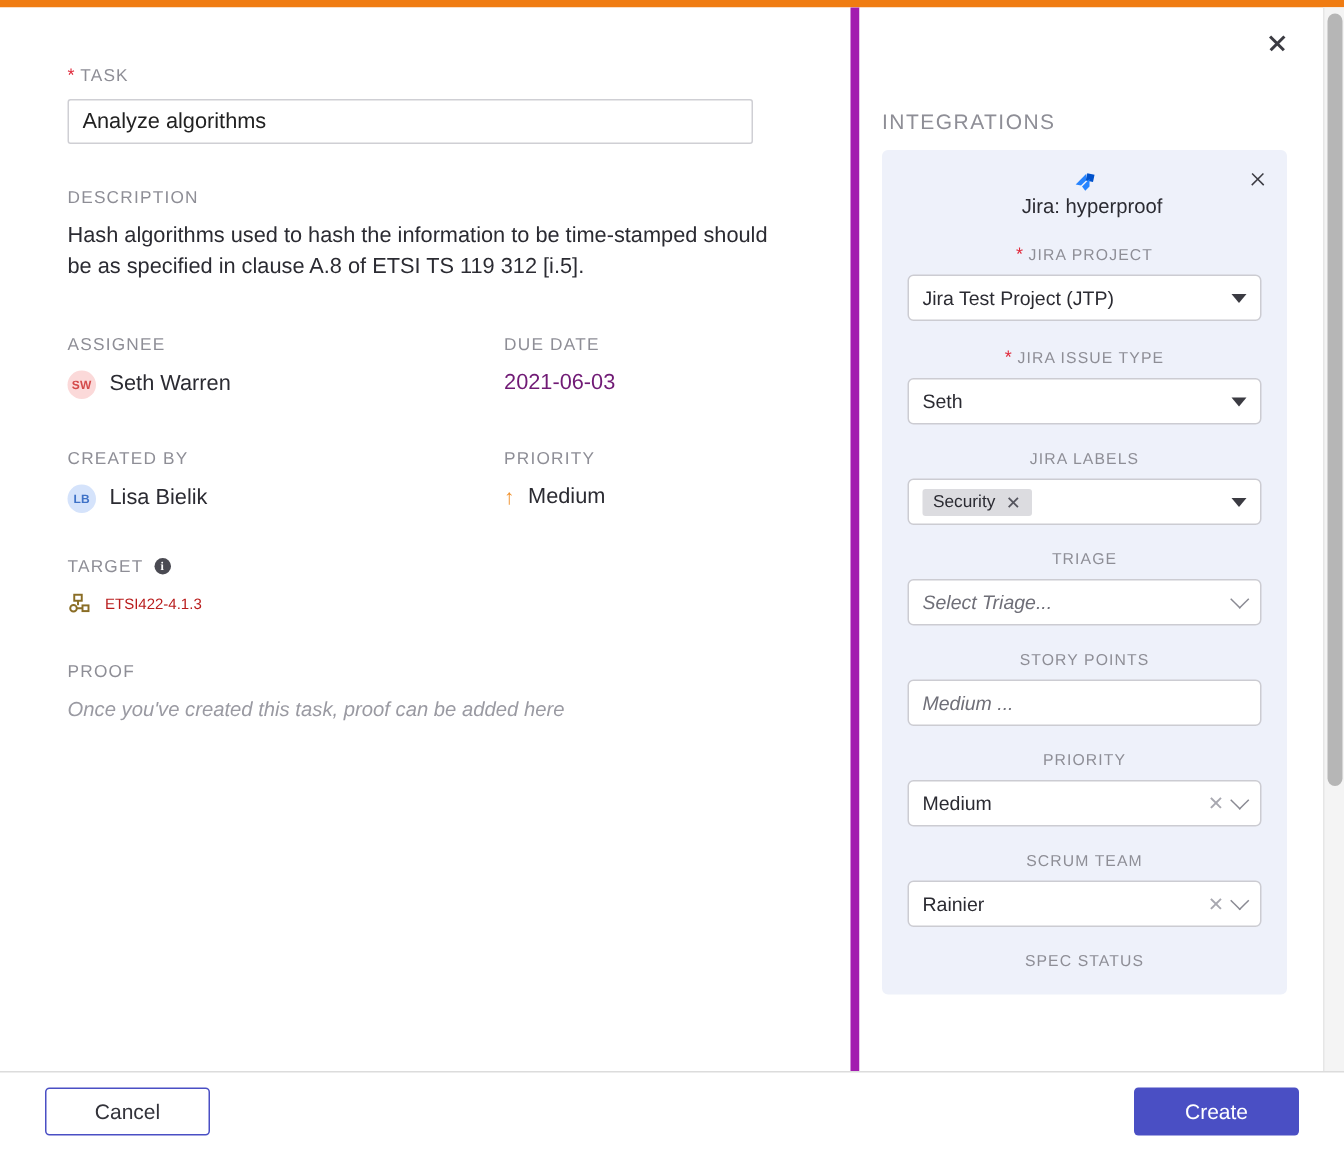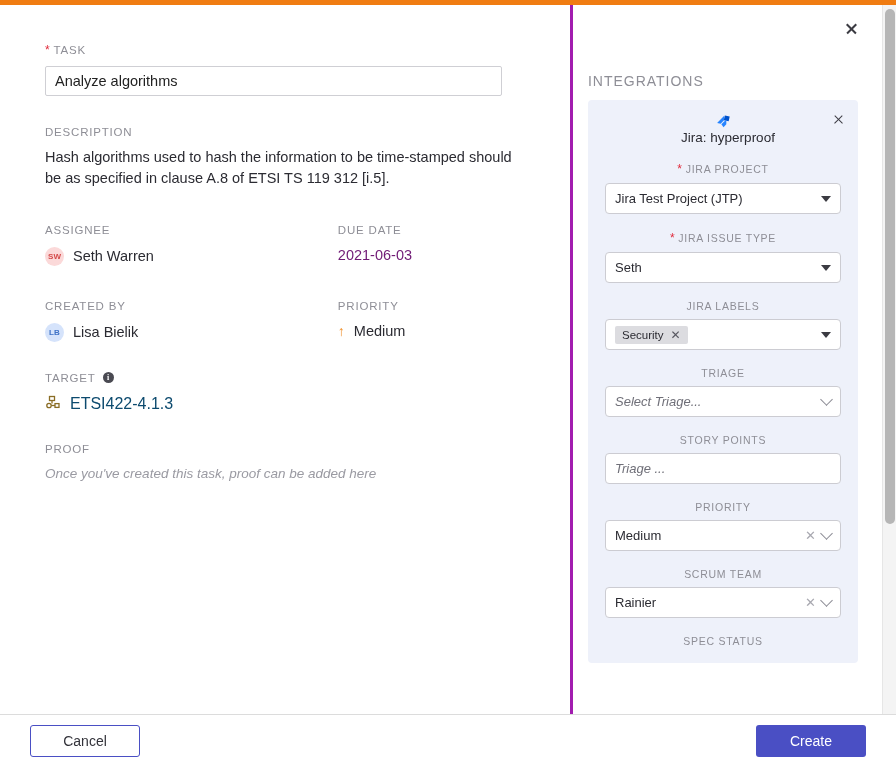--- a/index.html
+++ b/index.html
@@ -15,21 +15,21 @@
     background: #f07c12;
   }
 
   
   .panes {
     position: absolute; top: 5px; left: 0; width: 896px; height: 709px;
     display: flex;
   }
   .pane-left {
     width: 573px; height: 100%;
-    border-right: 3px solid #a21caf;
+    border-right: 6px solid #a21caf;
     background: #fff;
     padding: 38px 45px 0 45px;
     overflow: hidden;
   }
   .pane-right {
     width: 323px; height: 100%;
     background: #fff; position: relative; overflow: hidden;
   }
 
   
@@ -77,21 +77,21 @@
 
   .target-head { display: flex; align-items: center; gap: 7px; }
   .info-dot {
     width: 11px; height: 11px; border-radius: 50%; background: #4a4a52;
     color: #fff; font-size: 8px; font-weight: 700;
     display: flex; align-items: center; justify-content: center;
     line-height: 1; font-family: "Liberation Serif", serif;
   }
   .target-row { display: flex; align-items: center; margin-top: 11px; }
   .target-link {
-    font-size: 16px; color: #0c4a6e; text-decoration: none; margin-left: 8px;
+    font-size: 10px; color: #b91c1c; text-decoration: none; margin-left: 8px;
   }
   .proof-hint {
     margin-top: 11px; font-size: 13.5px; color: #9a9aa2; font-style: italic;
   }
 
   
   .rp-close {
     position: absolute; top: 12px; right: 34px;
     width: 22px; height: 22px; cursor: pointer;
     display: flex; align-items: center; justify-content: center;
@@ -339,21 +339,21 @@
             <div class="jlabel">TRIAGE</div>
             <div class="jctl rounded">
               <span class="val ph">Select Triage...</span>
               <span class="chev"></span>
             </div>
           </div>
 
           <div class="jfield">
             <div class="jlabel">STORY POINTS</div>
             <div class="jctl rounded">
-              <span class="val ph">Triage ...</span>
+              <span class="val ph">Medium ...</span>
             </div>
           </div>
 
           <div class="jfield">
             <div class="jlabel">PRIORITY</div>
             <div class="jctl rounded">
               <span class="val">Medium</span>
               <span class="clear-x">✕</span>
               <span class="chev"></span>
             </div>

